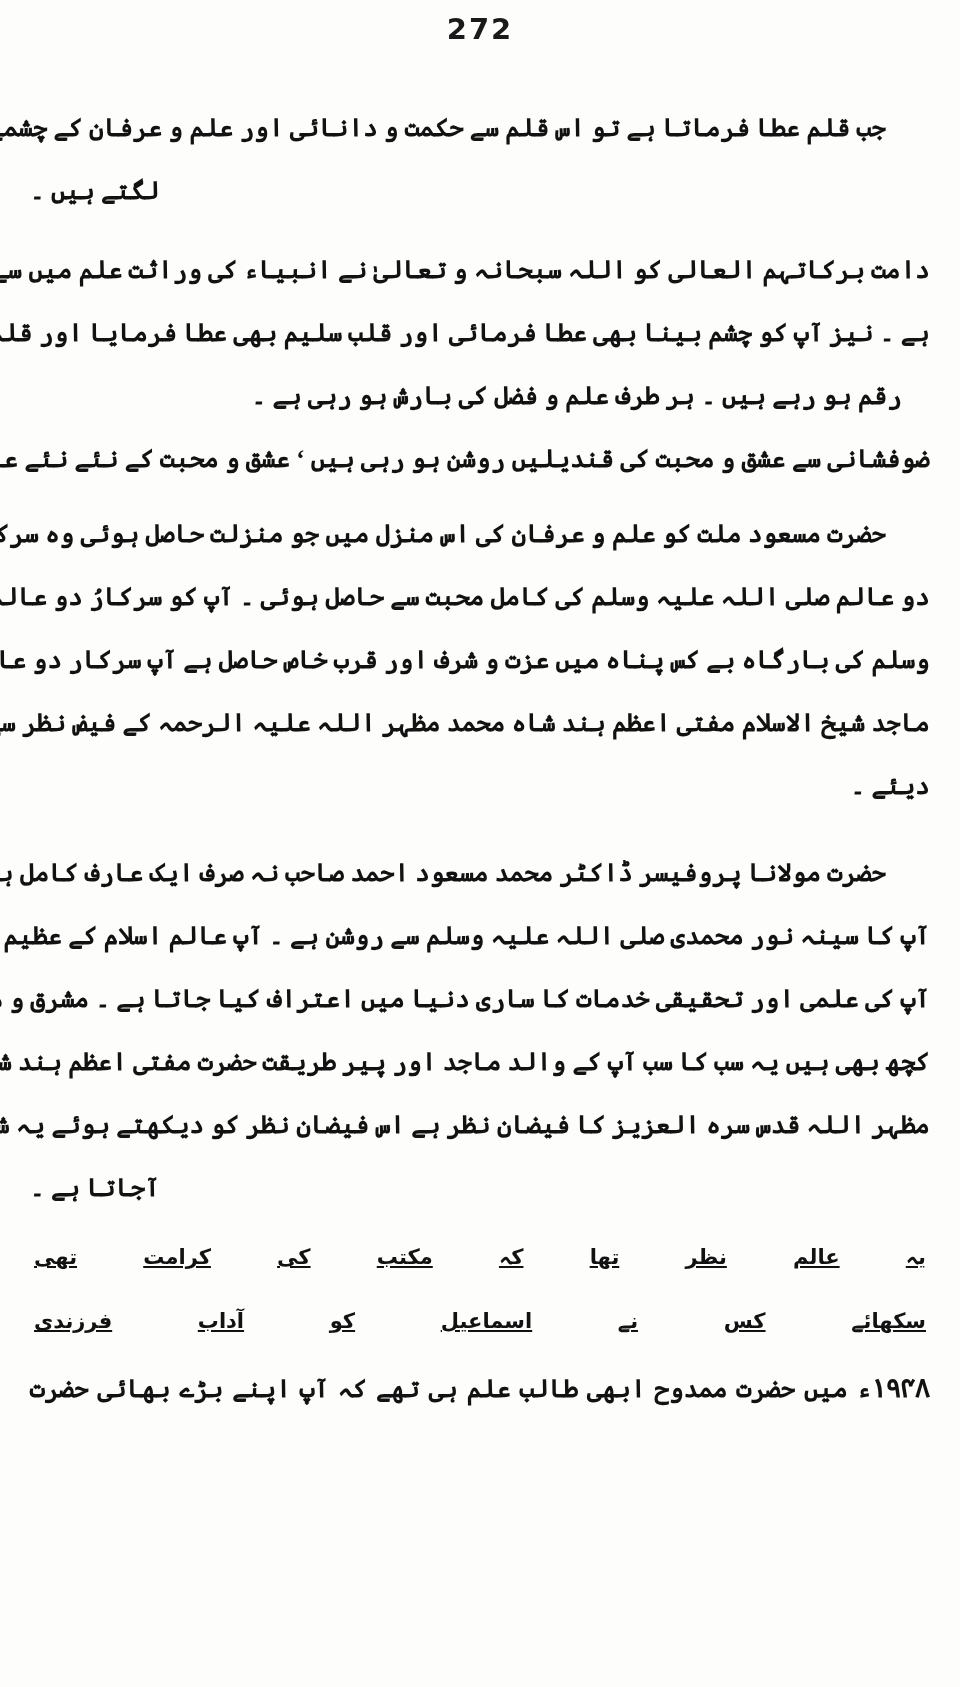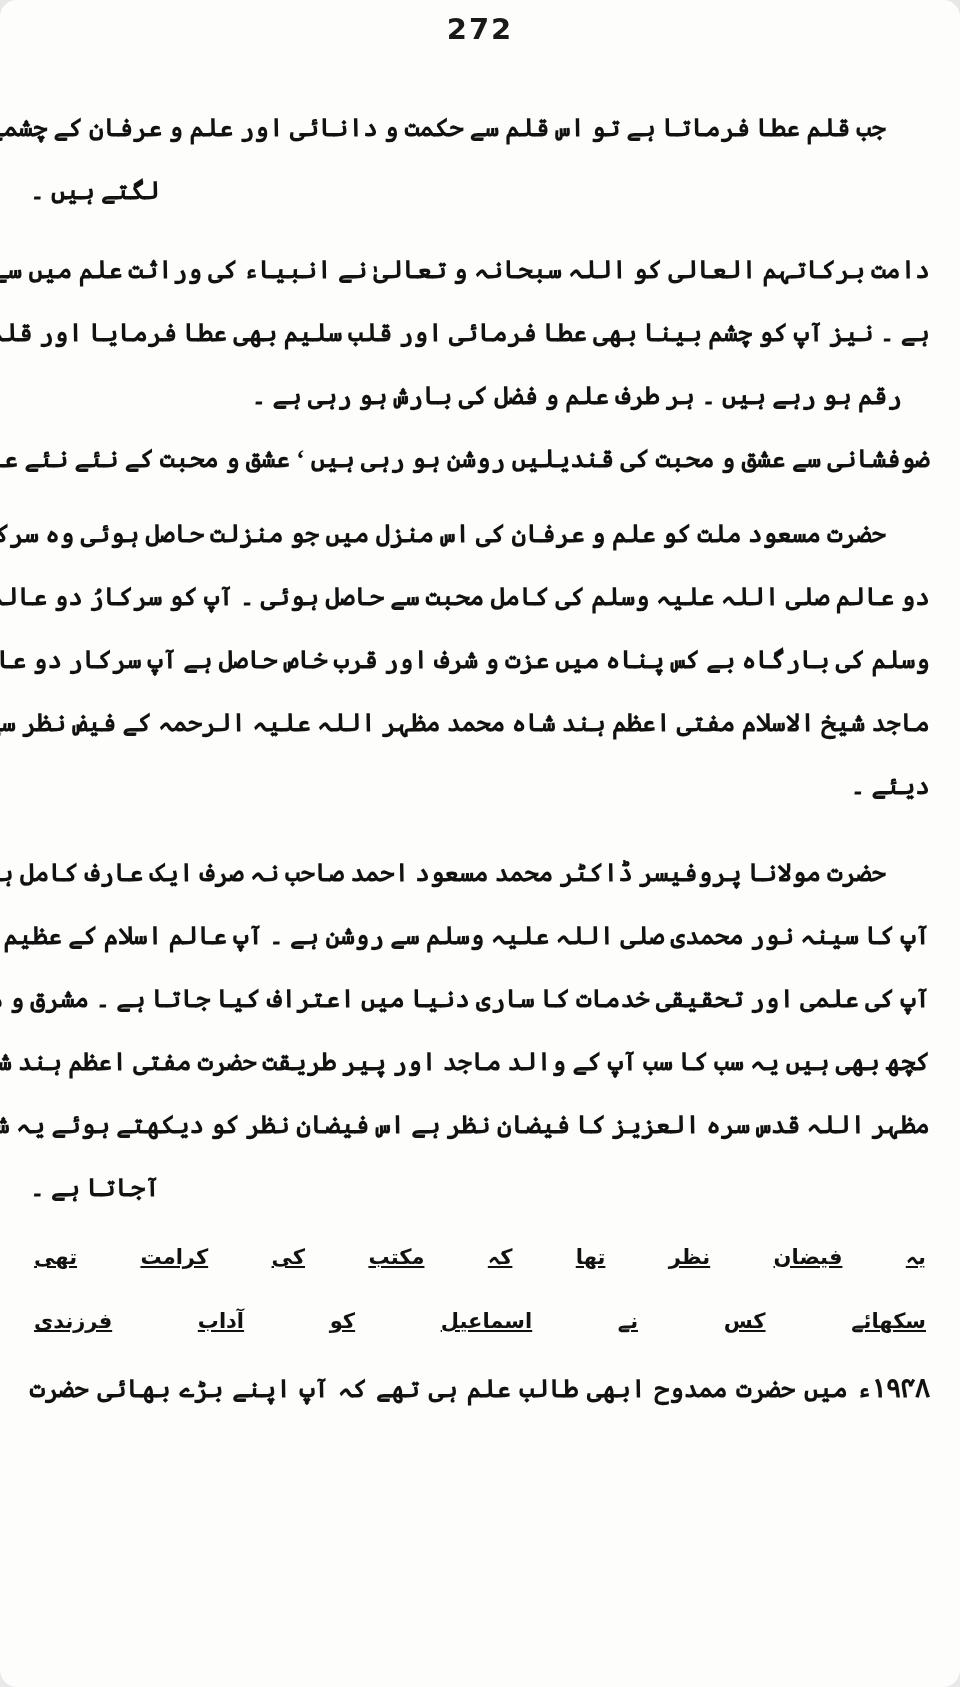--- a/index.html
+++ b/index.html
@@ -1,19 +1,19 @@
 <!DOCTYPE html>
 <html lang="ur"><head>
 <meta charset="utf-8">
 <style>
   html,body{margin:0;padding:0;background:#e8e8e8;}
   .page{
     width:960px;height:1687px;margin:0 auto;background:#fdfdfb;
     overflow:hidden;position:relative;
-    font-family:"DejaVu Sans",sans-serif;color:#121212;border-radius:17px;
+    font-family:"DejaVu Sans",sans-serif;color:#121212;
   }
   .pagenum{
     margin-top:12px;text-align:center;
     font-size:29px;font-weight:bold;letter-spacing:2px;color:#1a1a1a;
   }
   .body{
     margin:0 30px;direction:rtl;font-weight:700;
   }
   .para{margin:0;}
   .ln{
@@ -75,21 +75,21 @@
       <div class="ln just">کچھ بھی ہیں یہ سب کا سب آپ کے والد ماجد اور پیر طریقت حضرت مفتی اعظم ہند شاہ محمد</div>
       <div class="ln just">مظہر اللہ قدس سرہ العزیز کا فیضان نظر ہے اس فیضان نظر کو دیکھتے ہوئے یہ شعر بے اختیار یاد</div>
       <div class="ln alignleft">آجاتا ہے ۔</div>
     </div>
 
   </div>
 
   <div class="verse">
     <div class="verse-line">
       <span class="verse-word">یہ</span>
-      <span class="verse-word">فیضان</span>
+      <span class="verse-word">عالم</span>
       <span class="verse-word">نظر</span>
       <span class="verse-word">تھا</span>
       <span class="verse-word">کہ</span>
       <span class="verse-word">مکتب</span>
       <span class="verse-word">کی</span>
       <span class="verse-word">کرامت</span>
       <span class="verse-word">تھی</span>
     </div>
     <div class="verse-line">
       <span class="verse-word">سکھائے</span>

